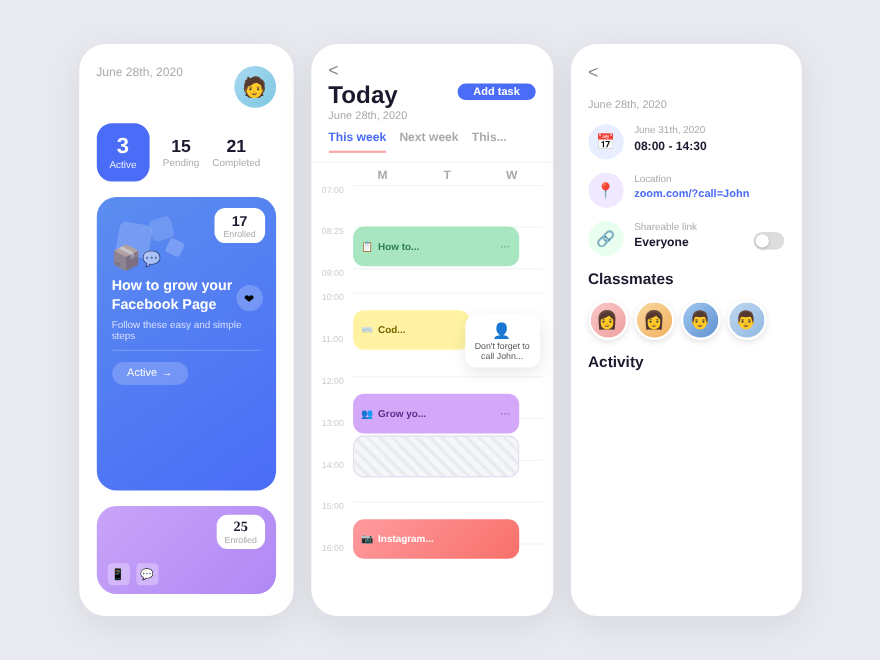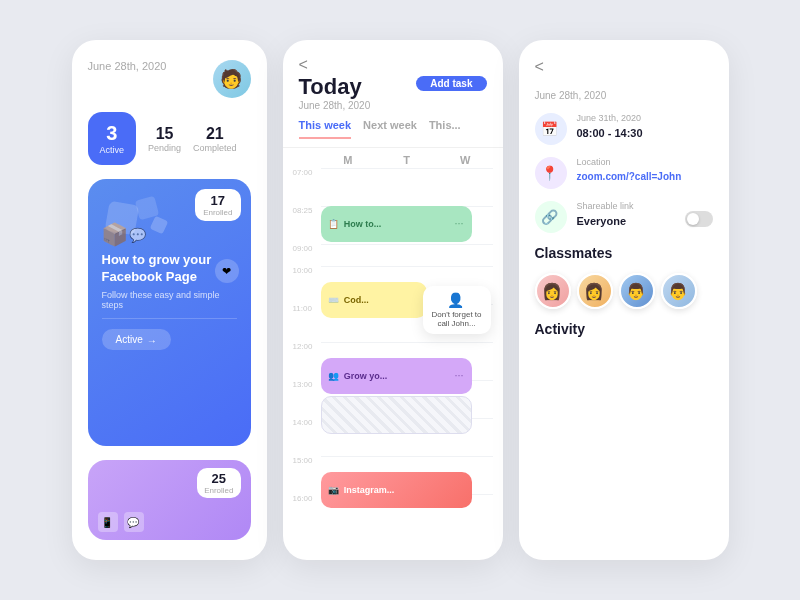--- a/index.html
+++ b/index.html
@@ -108,21 +108,21 @@
       border-radius: 18px;
       padding: 12px;
       position: relative;
       height: 80px;
       overflow: hidden;
     }
     .purple-card .enrolled-badge-2 {
       position: absolute; top: 8px; right: 10px;
       background: #fff; border-radius: 10px; padding: 3px 7px; text-align: center;
     }
-    .purple-card .enrolled-badge-2 .num { font-size: 13px; font-weight: 700; color: #1a1a2e; }
+    .purple-card .enrolled-badge-2 .num { font-size: 13px; font-weight: 700; color: #1a1a2e; font-family: Liberation Serif, serif; }
     .purple-card .enrolled-badge-2 .lbl { font-size: 8px; color: #aaa; display: block; }
 
     
     .card2 {
       width: 220px;
       height: 520px;
       display: flex;
       flex-direction: column;
     }
     .card2-header {

